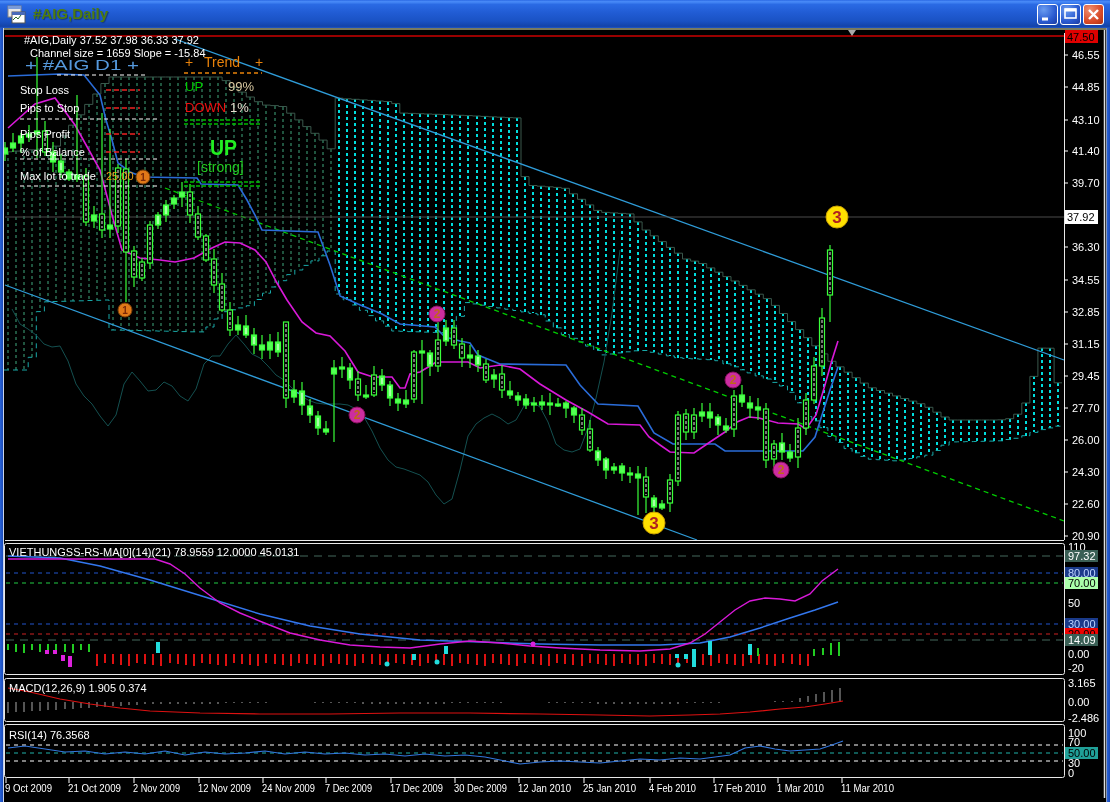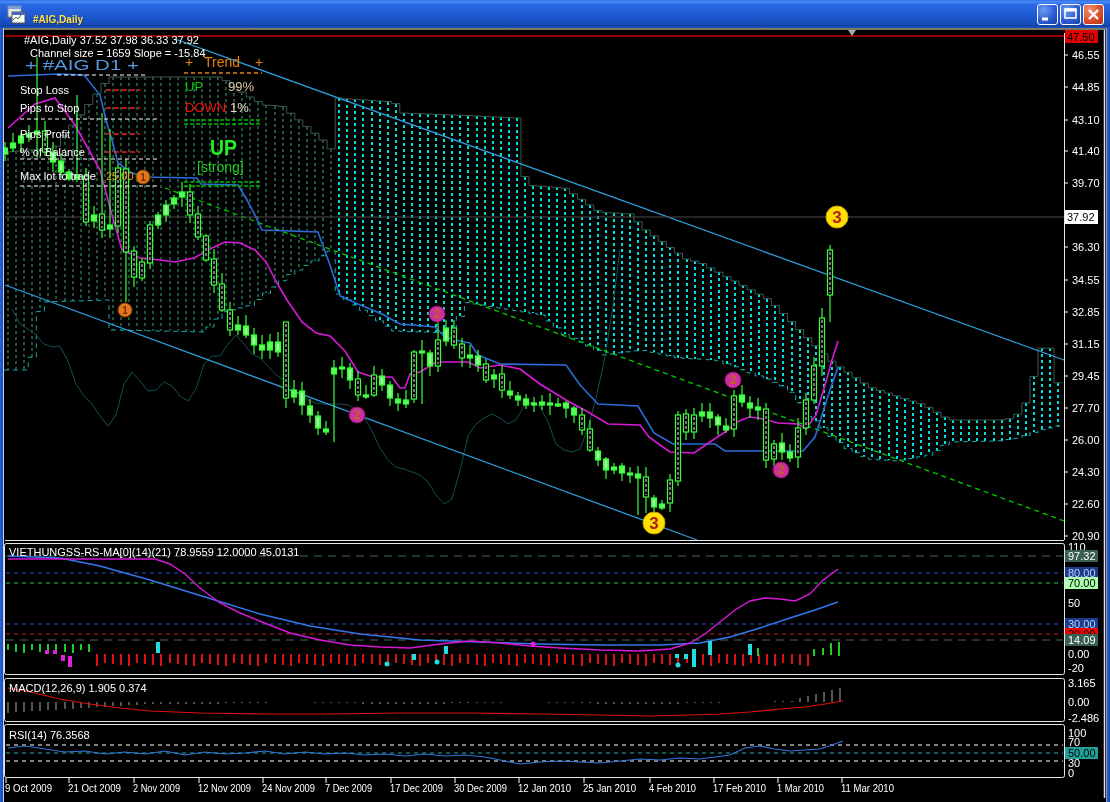--- a/index.html
+++ b/index.html
@@ -1,18 +1,18 @@
 <!DOCTYPE html>
 <html><head><meta charset="utf-8"><style>
 * { margin:0; padding:0; box-sizing:border-box; }
 body { width:1110px; height:802px; background:#000; font-family:"Liberation Sans",sans-serif; overflow:hidden; position:relative; }
 #titlebar { position:absolute; left:0; top:0; width:1110px; height:28px;
   background:linear-gradient(to bottom,#2b69e4 0%,#4a8cf8 6%,#2a6ae4 16%,#215cd4 45%,#1a52c4 75%,#1443a8 94%,#2058c8 100%); }
 #ticon { position:absolute; left:7px; top:5px; }
-#ttext { position:absolute; left:33px; top:14px; font-size:10px; font-weight:bold; color:#fde047; text-shadow:1px 1px 1px #1a3a7a; }
+#ttext { position:absolute; left:33px; top:5px; font-size:15px; font-weight:bold; color:#4d7c0f; text-shadow:1px 1px 1px #1a3a7a; }
 .btn { position:absolute; top:4px; width:21px; height:21px; border:1px solid #fff; border-radius:3px; }
 #bmin { left:1037px; background:radial-gradient(circle at 30% 25%,#6a9cf0,#2a5ad0 60%,#1a3aa0); }
 #bmax { left:1060px; background:radial-gradient(circle at 30% 25%,#6a9cf0,#2a5ad0 60%,#1a3aa0); }
 #bclose { left:1083px; background:radial-gradient(circle at 30% 25%,#f09070,#d84a28 60%,#b03010); }
 #oliveline { position:absolute; left:0; top:28px; width:1110px; height:2px; background:#7a7a5e; }
 .bord { position:absolute; background:linear-gradient(to right,#2a64d8,#1a4ab8); }
 #bl { left:0; top:28px; width:4px; height:774px; border-right:1px solid #c8d4ea; }
 #br { left:1106px; top:28px; width:4px; height:774px; border-left:1px solid #8898b8; }
 #bb { left:0; top:798px; width:1110px; height:4px; background:linear-gradient(to bottom,#2a64d8,#1a4ab8); }
 #chart { position:absolute; left:0; top:0; }

